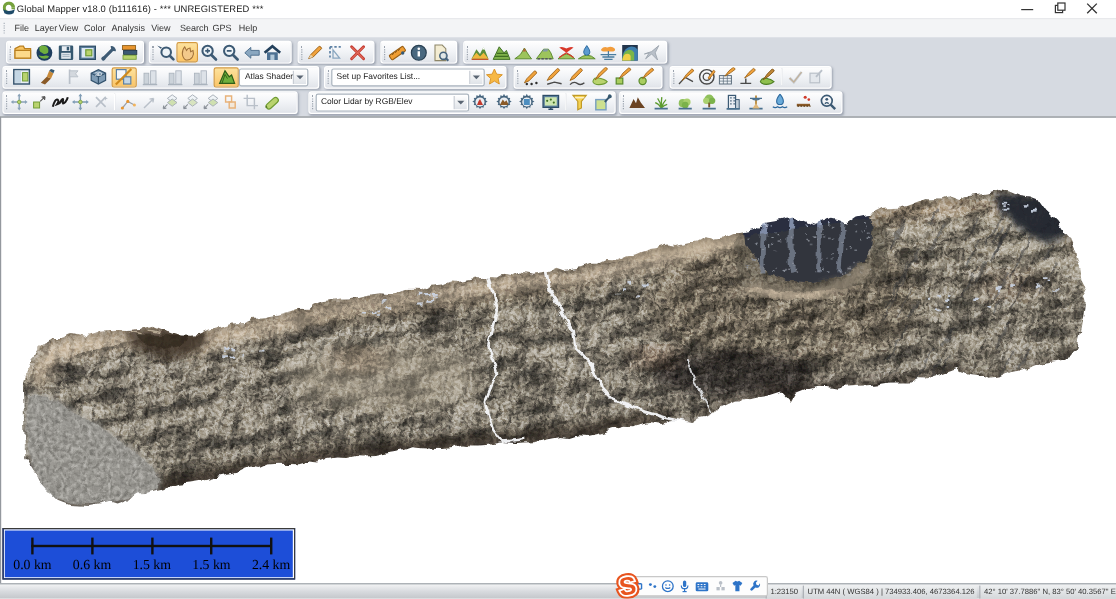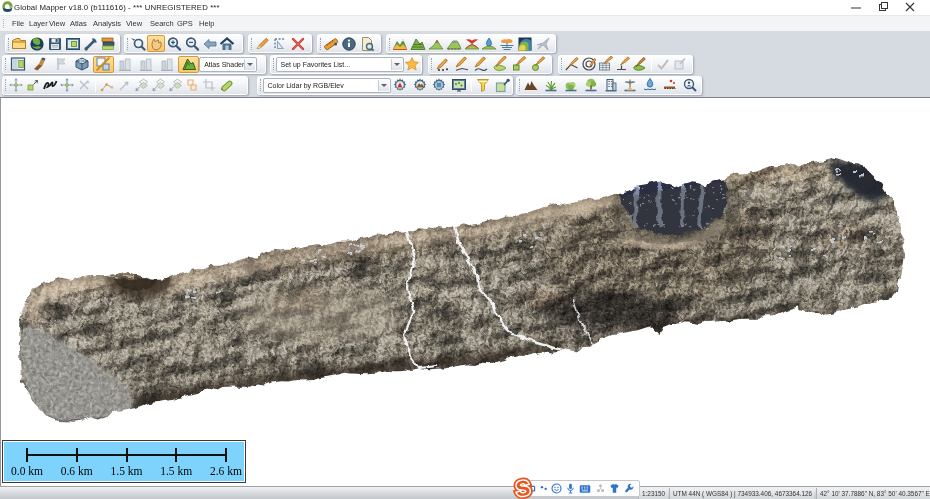--- a/index.html
+++ b/index.html
@@ -13,21 +13,21 @@
 .grp{position:absolute;height:19px;background:linear-gradient(180deg,#fefefe,#f2f4f7 45%,#e4e7ec 90%,#dfe2e8);border:1px solid #fff;border-radius:2.5px;box-shadow:1px 1px 2px rgba(90,100,120,.45);display:flex;align-items:center}
 .grp:before{content:"";width:1px;height:12px;margin:0 1px 0 1.5px;border-left:1px dotted #9aa2ad;flex:none}
 .it{width:17.8px;height:17px;display:flex;align-items:center;justify-content:center;flex:none}
 .w21 .it{width:21.3px}.w19 .it{width:19px}.w18 .it{width:17.1px}.w195 .it{width:19.5px}.w20 .it{width:19.8px}
 .it.sel{background:linear-gradient(180deg,#fde29c,#fbc568);border:1px solid #d59a3d;border-radius:2px}
 .sep{width:1px;height:14px;background:#c2c8d0;border-right:1px solid #fff;margin:0 2px;flex:none}
 .combo{height:15px;background:#fff;border:1px solid #aab4be;border-radius:2px;font-size:7px;color:#222;display:flex;align-items:center;padding-left:4px;position:relative;flex:none}
 .combo .ar{position:absolute;right:1px;top:1px;bottom:1px;width:11px;background:linear-gradient(180deg,#fdfdfd,#dfe3e8);border-left:1px solid #c8cdd4;display:flex;align-items:center;justify-content:center}
 .ar:after{content:"";border:3px solid transparent;border-top:3.5px solid #5a6572;margin-top:3px}
 .map{position:absolute;left:0;top:97px;width:930px;height:389px;background:#fff;border-top:1px solid #7a8086;border-left:1px solid #94989e}
-.scalebox{position:absolute;left:2px;top:343px;width:244px;height:43px;background:#7dd3fc;border:1px solid #3a3a3a;box-shadow:0 0 0 1px #fff inset}
+.scalebox{position:absolute;left:2px;top:343px;width:244px;height:43px;background:#1d4ed8;border:1px solid #3a3a3a;box-shadow:0 0 0 1px #fff inset}
 .sb-line{position:absolute;left:23px;top:13px;width:199px;height:2px;background:#111}
 .sb-t{position:absolute;top:7px;width:2px;height:14px;background:#111}
 .sb-l{position:absolute;top:24px;font-family:"Liberation Serif",serif;font-size:11.5px;color:#000;transform:translateX(-50%);white-space:nowrap}
 .statusbar{position:absolute;left:0;top:486px;width:930px;height:13px;background:linear-gradient(180deg,#f2f3f4,#d7dade 50%,#c3c6ca);border-top:1px solid #9aa0a6}
 .sfield{position:absolute;top:1px;height:11px;font-size:6.4px;color:#333;display:flex;align-items:center;padding:0 3px;white-space:nowrap;overflow:hidden;border-left:1px solid #aeb2b7;background:linear-gradient(180deg,#eef0f1,#d4d7da)}
 .sogou{position:absolute;left:520px;top:480px;width:120px;padding-left:17px;height:17px;background:#fdfdfd;border:1px solid #c8c8c8;border-radius:2px;display:flex;align-items:center;justify-content:space-around;padding:0 2px}
 .sogou svg{display:block}
 .slogo{position:absolute;left:510px;top:477px;z-index:3}
 </style></head><body>
 <div class="titlebar">
@@ -41,21 +41,21 @@
       <path d="M6 8 h10" stroke="#333" stroke-width="1"></path>
       <rect x="34.5" y="4.5" width="6" height="6" fill="none" stroke="#333"></rect>
       <rect x="36.5" y="2.5" width="6" height="6" fill="#fff" stroke="#333"></rect>
       <path d="M61 3 l8 8 M69 3 l-8 8" stroke="#333" stroke-width="1.1"></path>
     </svg>
   </div>
 <div class="menubar">
     <span style="left:12px">File</span>
     <span style="left:29px">Layer</span>
     <span style="left:49px">View</span>
-    <span style="left:70px">Atlas</span>
+    <span style="left:70px">Color</span>
     <span style="left:93px">Analysis</span>
     <span style="left:126px">View</span>
     <span style="left:150px">Search</span>
     <span style="left:177px">GPS</span>
     <span style="left:199px">Help</span>
   </div>
 <div class="tbz">
     <div class="grp " style="left:5px;top:3px;width:115px">
       <div class="it">
         <svg class="i" width="16" height="16" viewBox="0 0 16 16">
@@ -904,21 +904,21 @@
       <div class="sb-line"></div>
       <div class="sb-t" style="left:23px"></div>
       <div class="sb-l" style="left:24px">0.0 km</div>
       <div class="sb-t" style="left:72.7px"></div>
       <div class="sb-l" style="left:73.7px">0.6 km</div>
       <div class="sb-t" style="left:122.5px"></div>
       <div class="sb-l" style="left:123.5px">1.5 km</div>
       <div class="sb-t" style="left:172.2px"></div>
       <div class="sb-l" style="left:173.2px">1.5 km</div>
       <div class="sb-t" style="left:221.9px"></div>
-      <div class="sb-l" style="left:222.9px">2.6 km</div>
+      <div class="sb-l" style="left:222.9px">2.4 km</div>
     </div>
   </div>
 <div class="statusbar">
     <div class="sfield" style="left:638px;width:30px">1:23150</div>
     <div class="sfield" style="left:669px;width:145px">UTM 44N ( WGS84 ) | 734933.406, 4673364.126 |</div>
     <div class="sfield" style="left:816px;width:114px">42° 10' 37.7886" N, 83° 50' 40.3567" E</div>
   </div>
 <div class="sogou">
     <svg width="11" height="11" viewBox="0 0 16 16">
       <path d="M8 1.5 v13 M2 5 v6.5 M14 5 v6.5 M2 5 h12 M2 11.5 h12" stroke="#2e74c8" stroke-width="1.7"></path>

